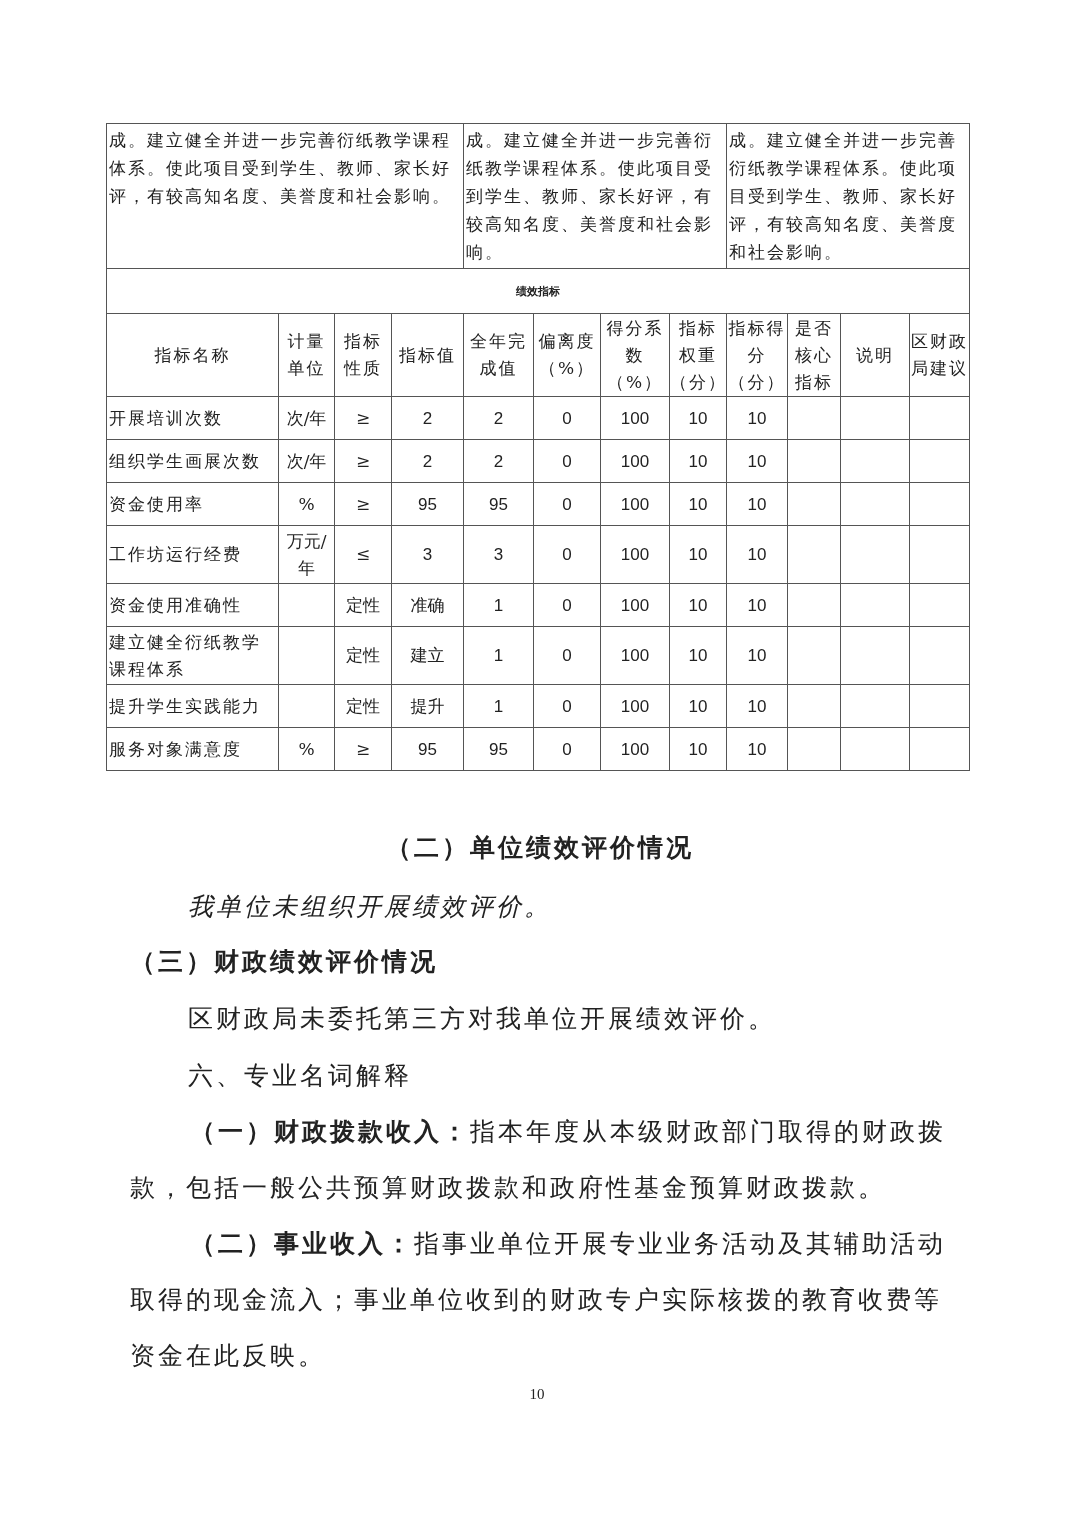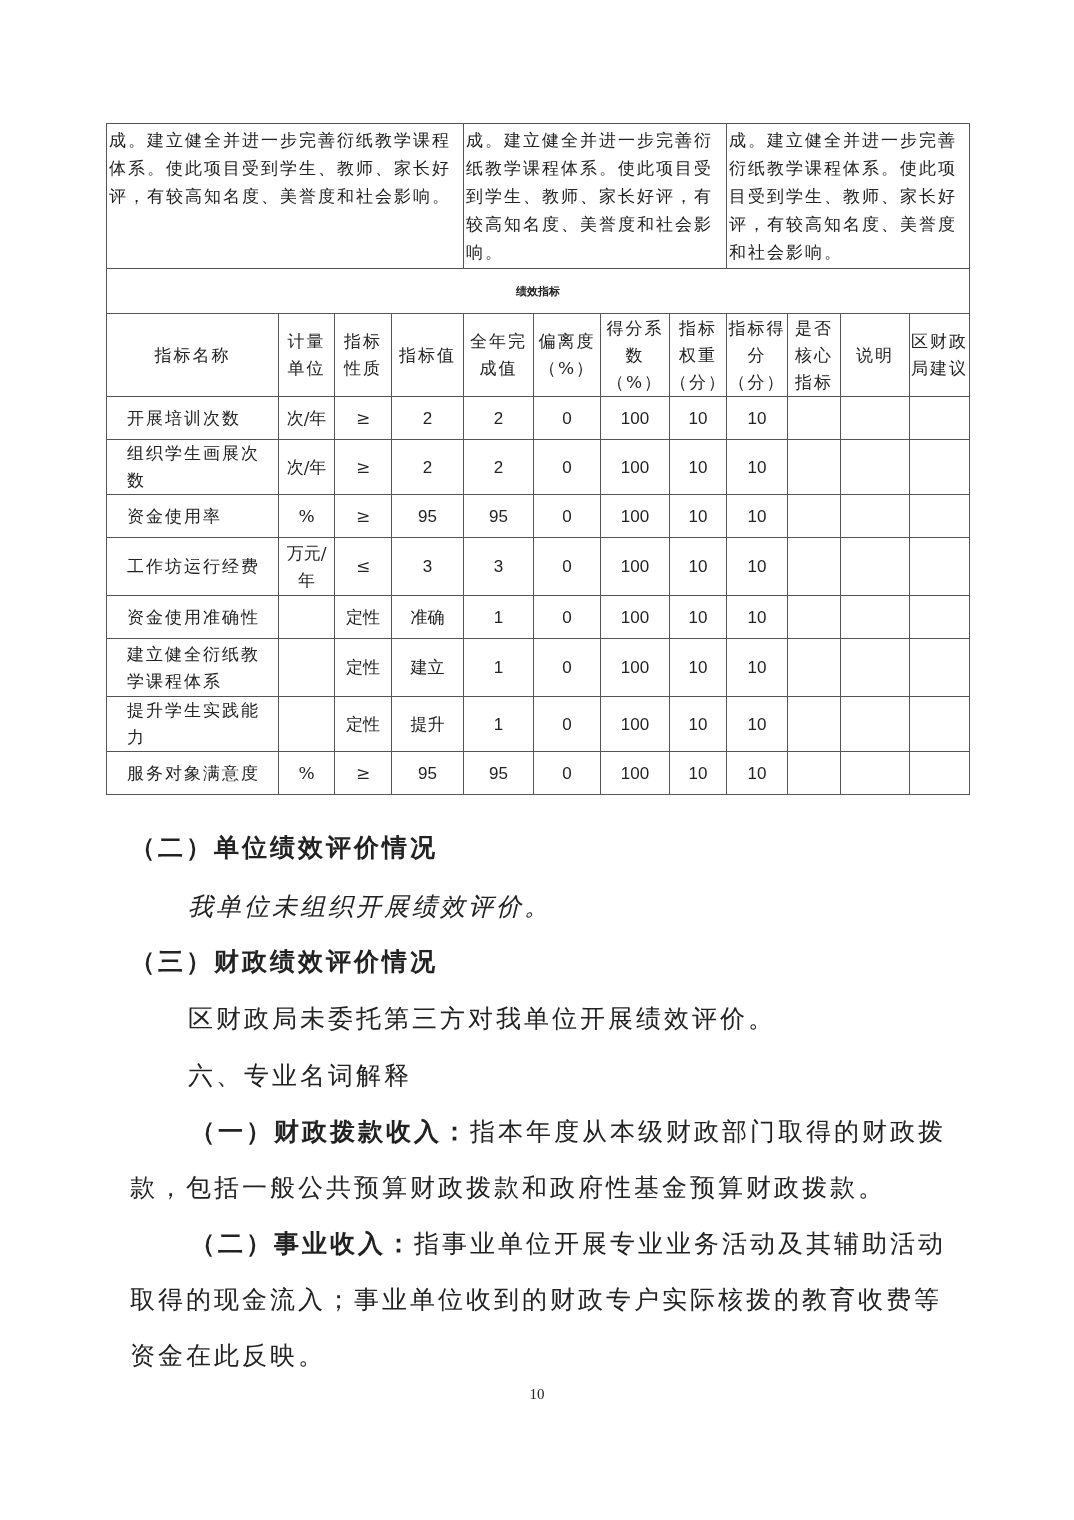--- a/index.html
+++ b/index.html
@@ -4,21 +4,21 @@
 <style>
   html, body { margin:0; padding:0; background:#ffffff; }
   body { width:1074px; height:1520px; position:relative; overflow:hidden;
          font-family:"DejaVu Serif", serif; color:#222; }
   .tbl { position:absolute; left:106px; top:123px; width:863px;
          border-collapse:collapse; table-layout:fixed; font-size:17px; }
   .tbl td { border:1.3px solid #555; padding:0; vertical-align:middle; text-align:center; line-height:27px; }
   .tbl td.txt { text-align:left; letter-spacing:2px; padding:2px 2px; vertical-align:top; line-height:28px; }
   .tbl td.section { font-weight:bold; font-family:"DejaVu Sans", sans-serif; height:44px; font-size:11px;}
   .tbl td.hd { height:82px; letter-spacing:2px; }
-  .tbl td.name { text-align:left; padding-left:20px; letter-spacing:2px; }
+  .tbl td.name { text-align:left; padding-left:2px; letter-spacing:2px; }
   .tbl td.num { font-family:"Liberation Sans", sans-serif; font-size:17px; }
   .tbl tr.r { height:43px; }
   .tbl tr.r2 { height:58px; }
   .para { position:absolute; left:130px; width:820px; font-size:25px; letter-spacing:3px; line-height:56px; }
   .b { font-weight:bold; font-family:"DejaVu Sans", sans-serif; }
   .ind { text-indent:60px; }
   .pnum { position:absolute; left:0; width:1074px; top:1386px; text-align:center; font-size:15px; font-family:"Liberation Serif", serif; }
 </style>
 </head>
 <body>
@@ -171,21 +171,21 @@
         <td class="num">100</td>
         <td class="num">10</td>
         <td class="num">10</td>
         <td class=""></td>
         <td class=""></td>
         <td class=""></td>
       </tr>
     </tbody>
 </table>
 
-<div class="para b" style="top:820px;">（二）单位绩效评价情况</div>
+<div class="para b" style="top:820px;text-align:center;">（二）单位绩效评价情况</div>
 <div class="para" style="top:879px; left:188px;font-style:italic;">我单位未组织开展绩效评价。</div>
 <div class="para b" style="top:934px;">（三）财政绩效评价情况</div>
 <div class="para" style="top:991px; left:188px;">区财政局未委托第三方对我单位开展绩效评价。</div>
 <div class="para" style="top:1048px; left:188px;">六、专业名词解释</div>
 <div class="para ind" style="top:1104px;"><span class="b">（一）财政拨款收入：</span><span>指本年度从本级财政部门取得的财政拨款，包括一般公共预算财政拨款和政府性基金预算财政拨款。</span></div>
 <div class="para ind" style="top:1216px;"><span class="b">（二）事业收入：</span><span>指事业单位开展专业业务活动及其辅助活动取得的现金流入；事业单位收到的财政专户实际核拨的教育收费等资金在此反映。</span></div>
 
 <div class="pnum">10</div>
 
 </body></html>

